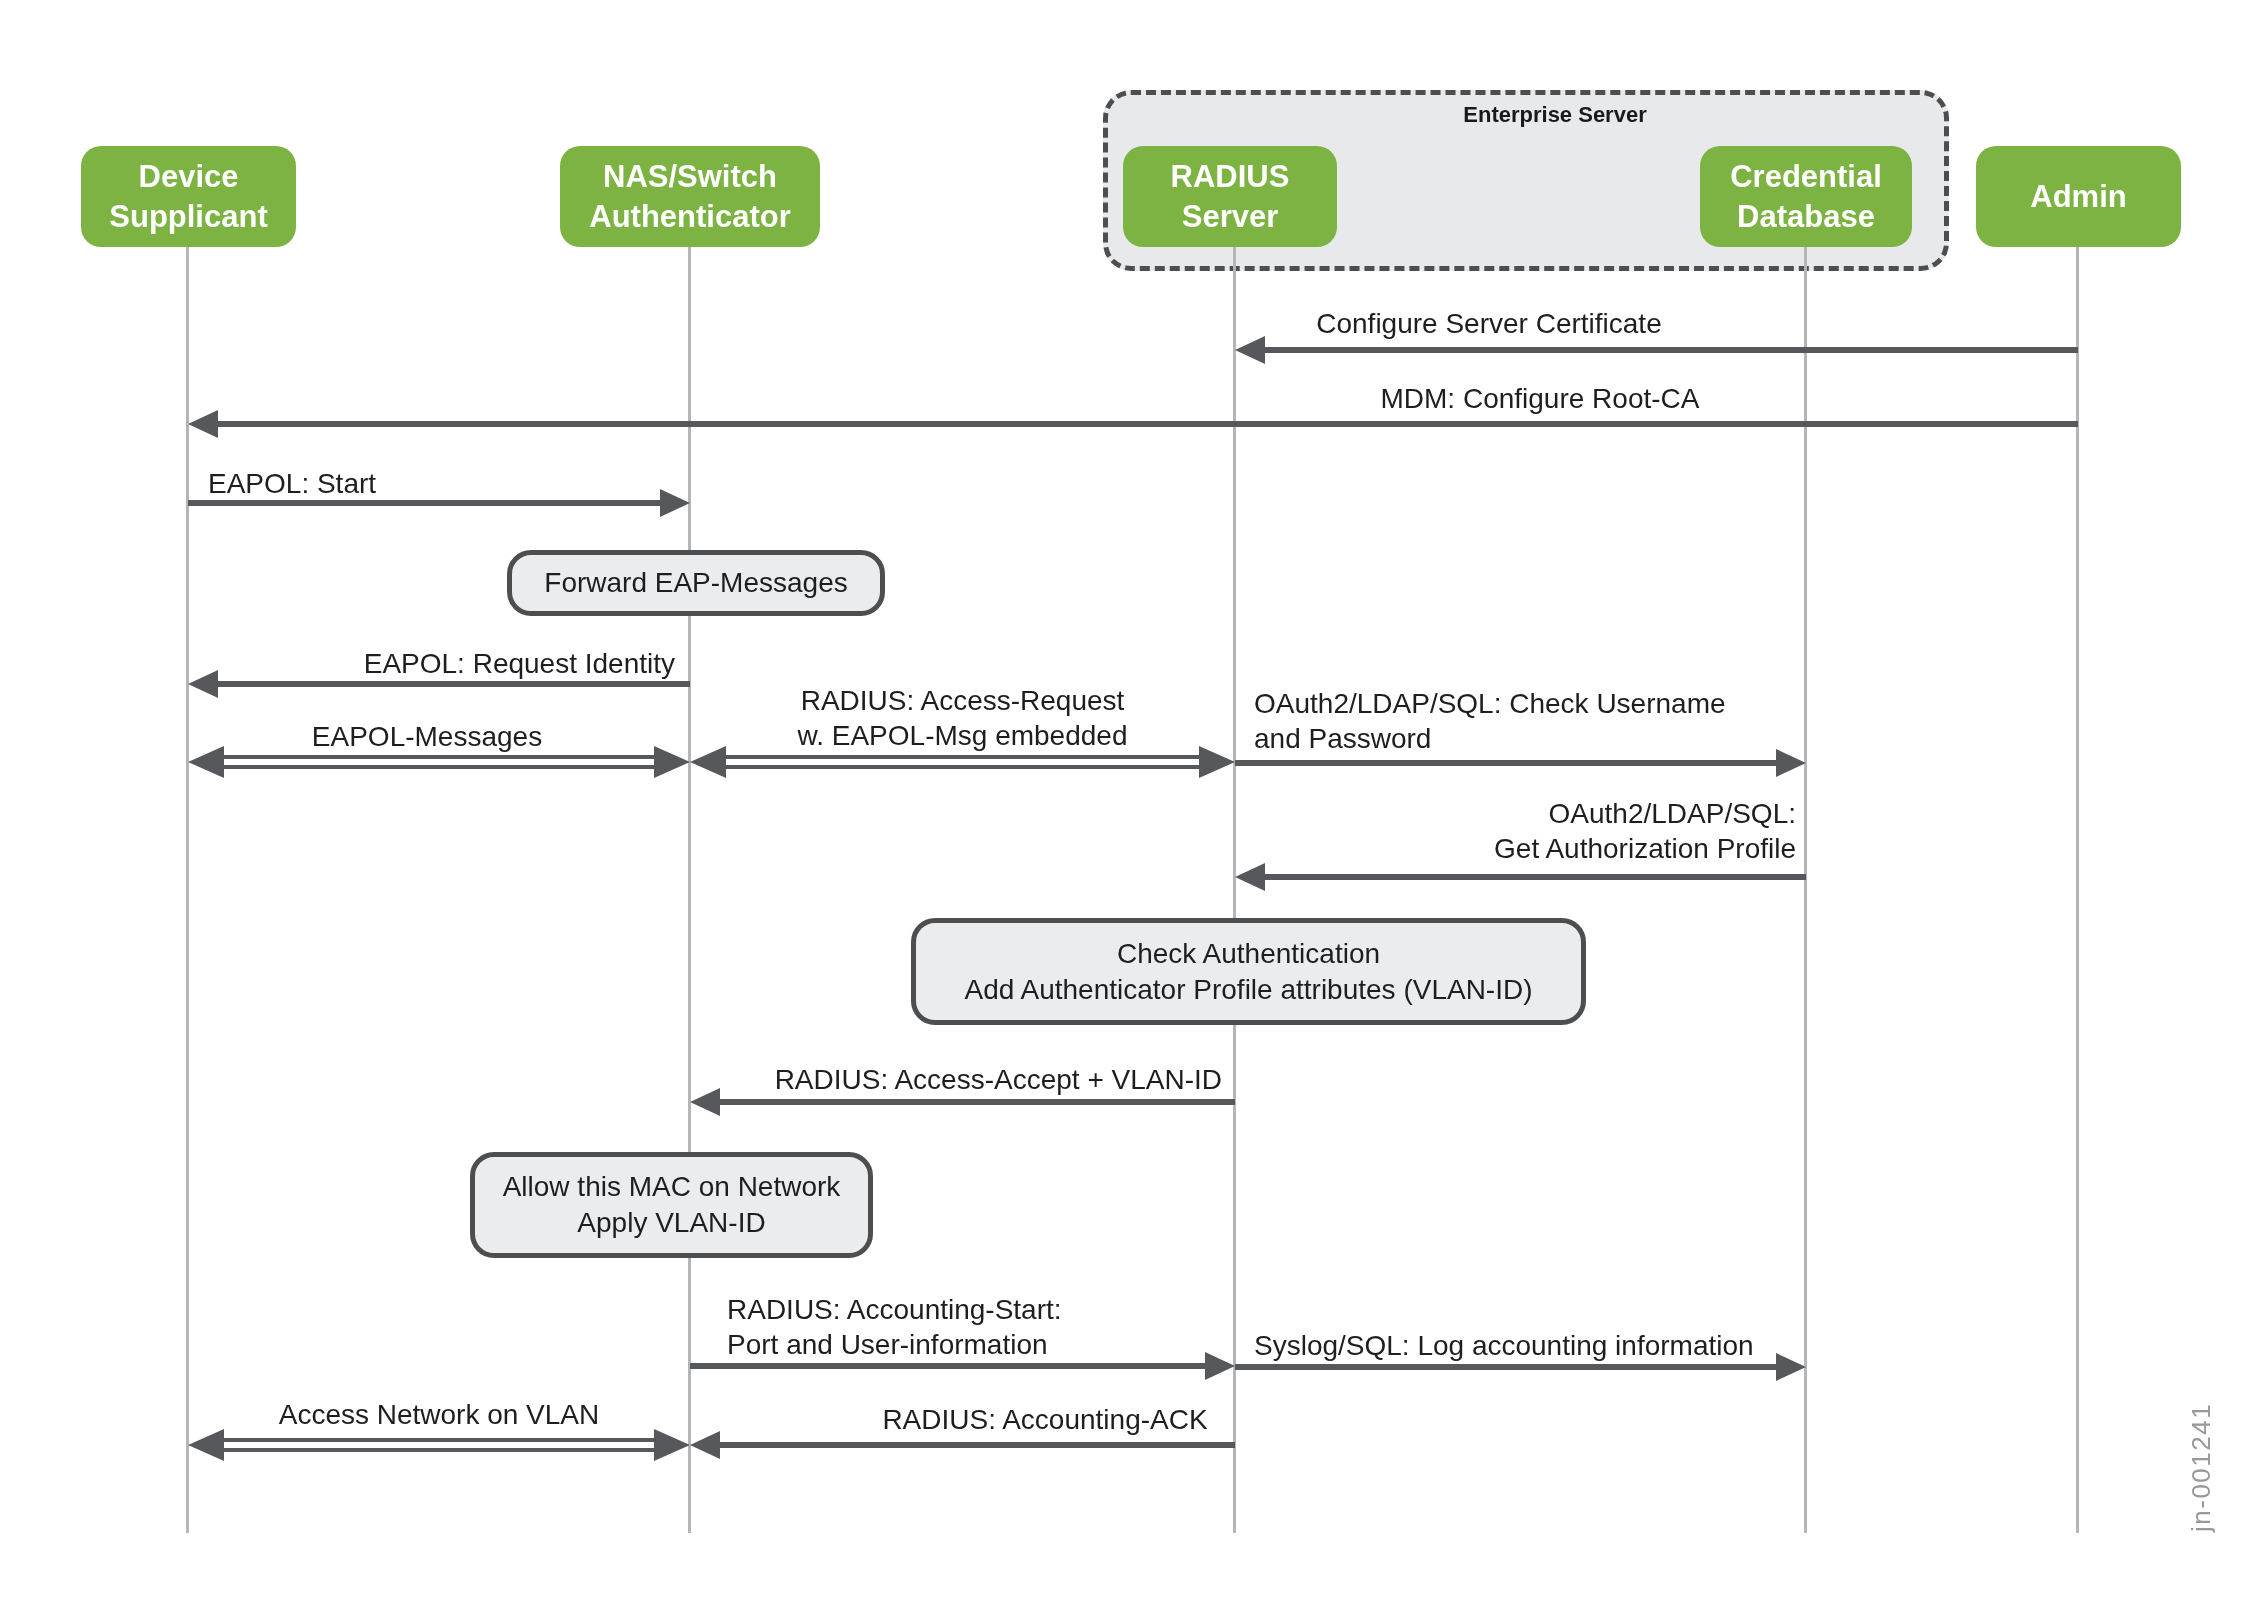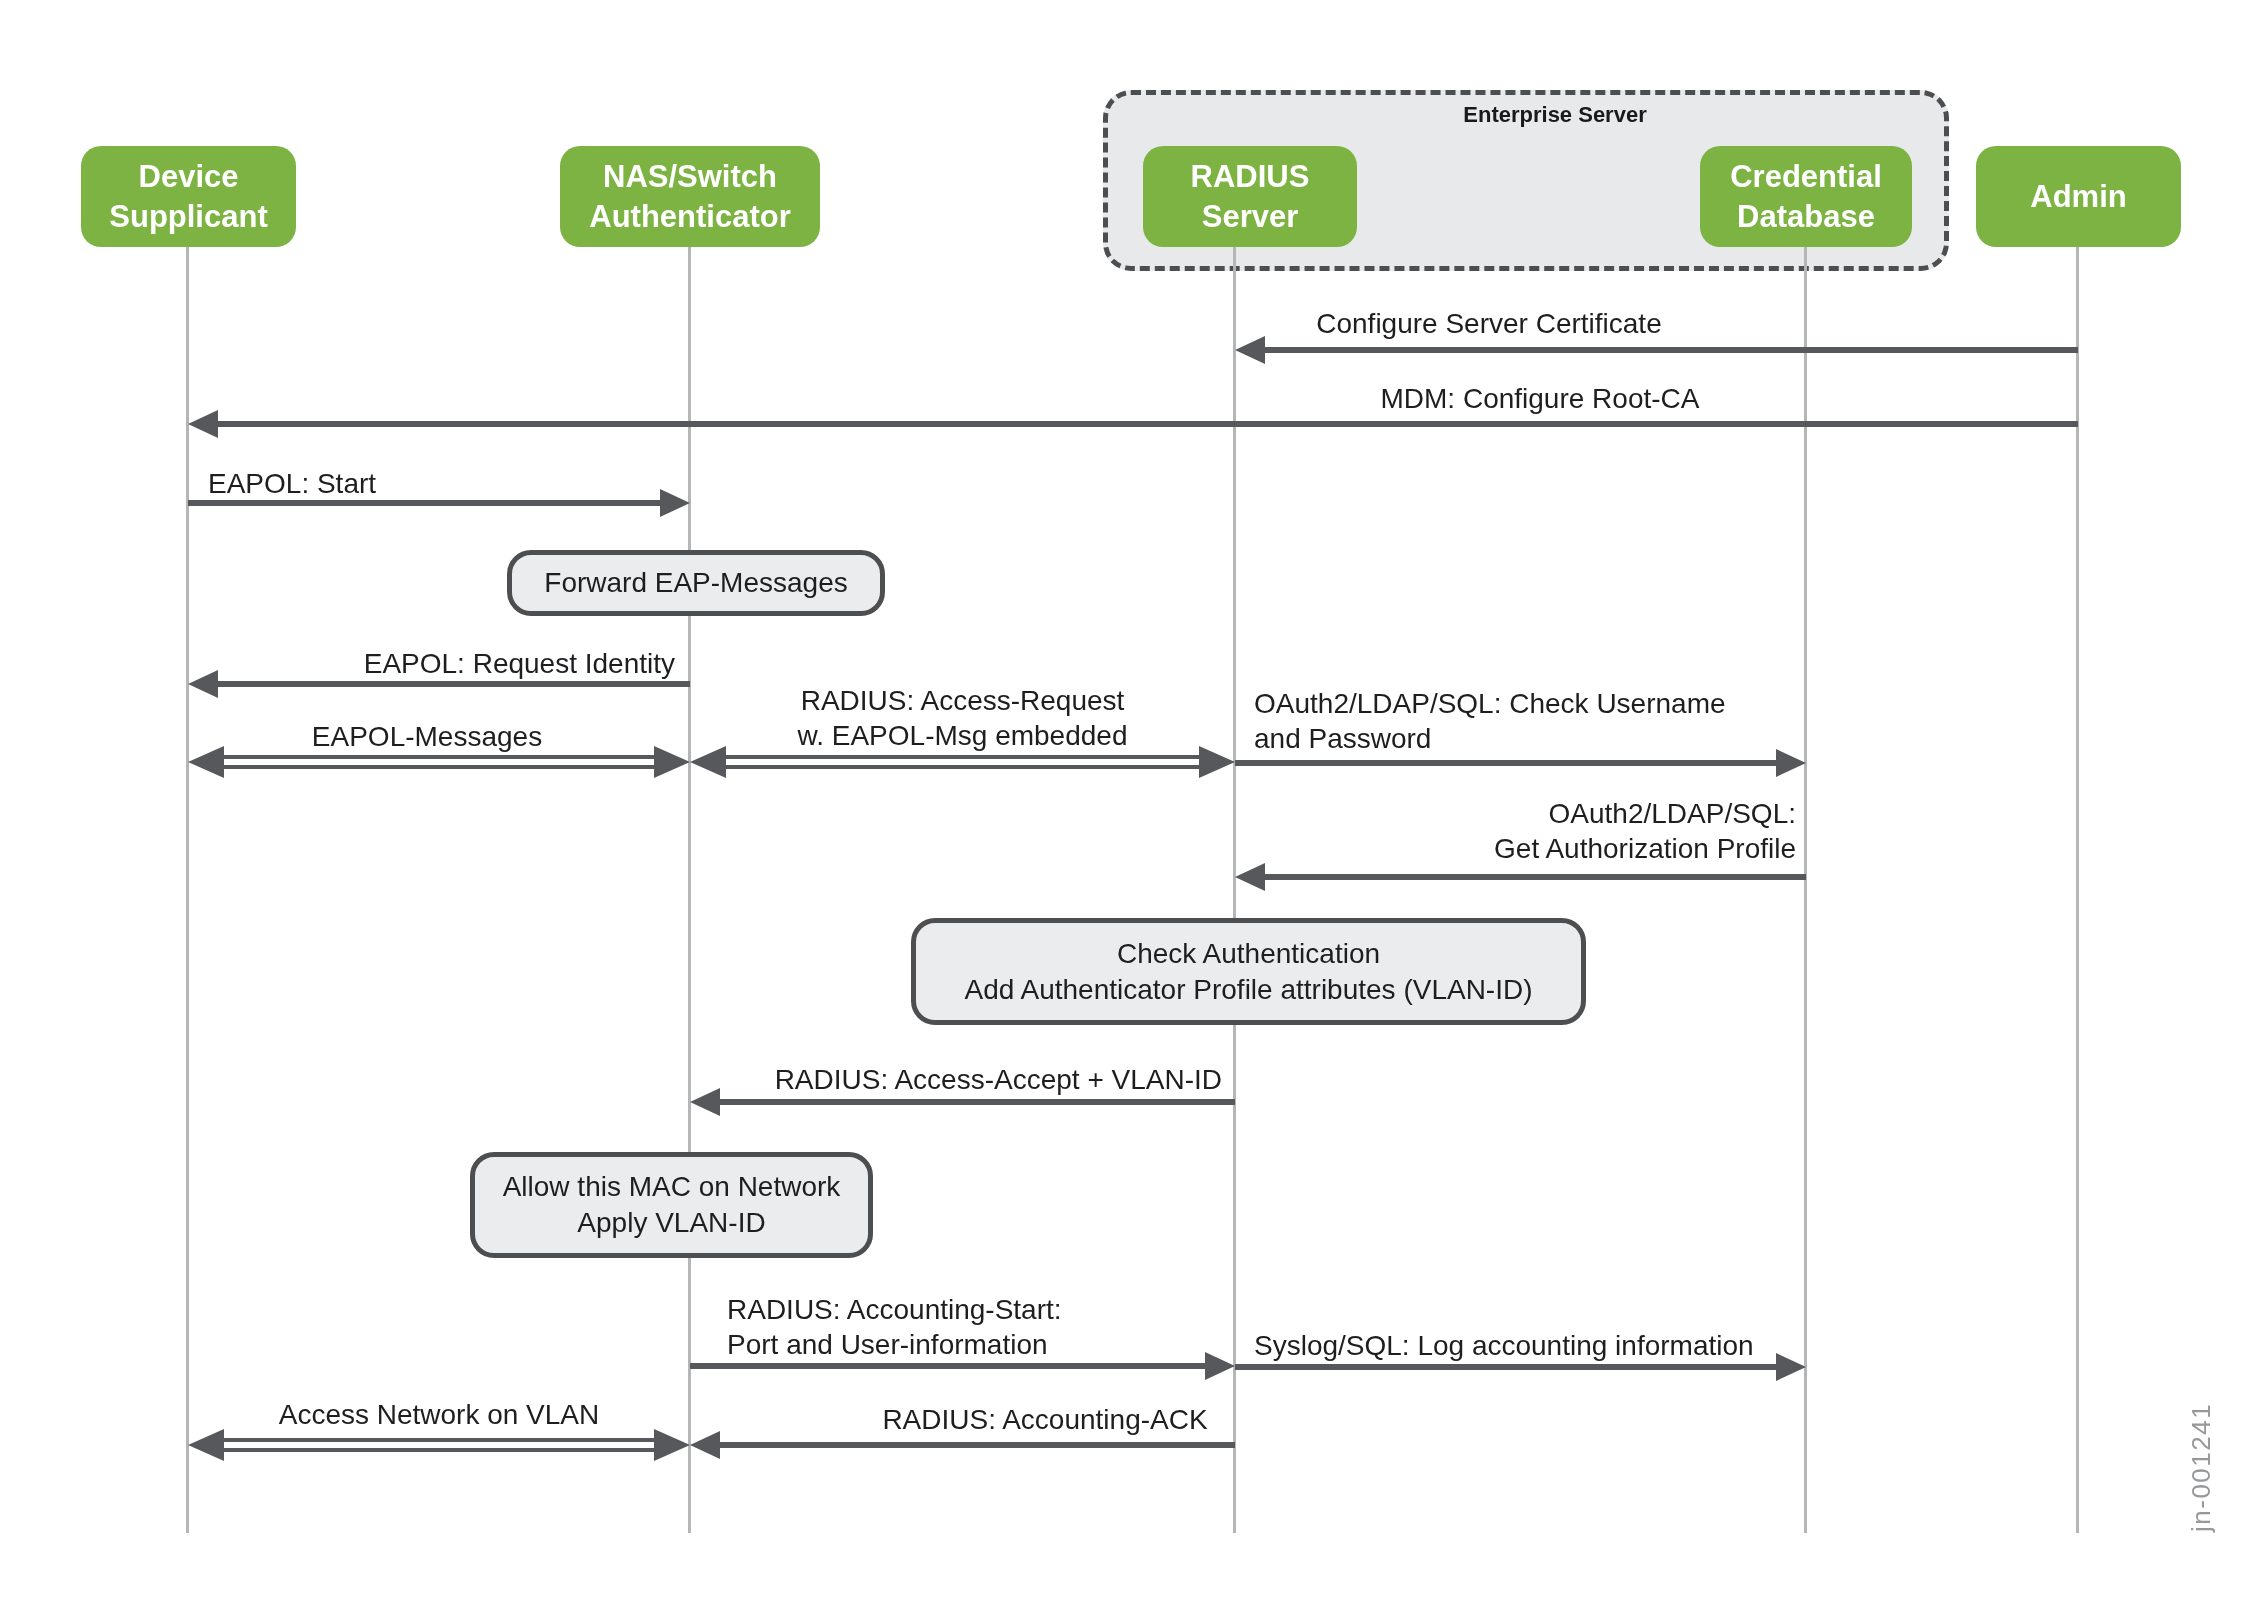--- a/index.html
+++ b/index.html
@@ -59,21 +59,21 @@
   <div class="lifeline" style="left:2076px;"></div>
 
   <div class="actor" style="left:81px;width:215px;">
     <span>Device</span>
     <span>Supplicant</span>
   </div>
   <div class="actor" style="left:560px;width:260px;">
     <span>NAS/Switch</span>
     <span>Authenticator</span>
   </div>
-  <div class="actor" style="left:1123px;width:214px;margin-left:20px;">
+  <div class="actor" style="left:1123px;width:214px;">
     <span>RADIUS</span>
     <span>Server</span>
   </div>
   <div class="actor" style="left:1700px;width:212px;">
     <span>Credential</span>
     <span>Database</span>
   </div>
   <div class="actor" style="left:1976px;width:205px;">
     <span>Admin</span>
   </div>

